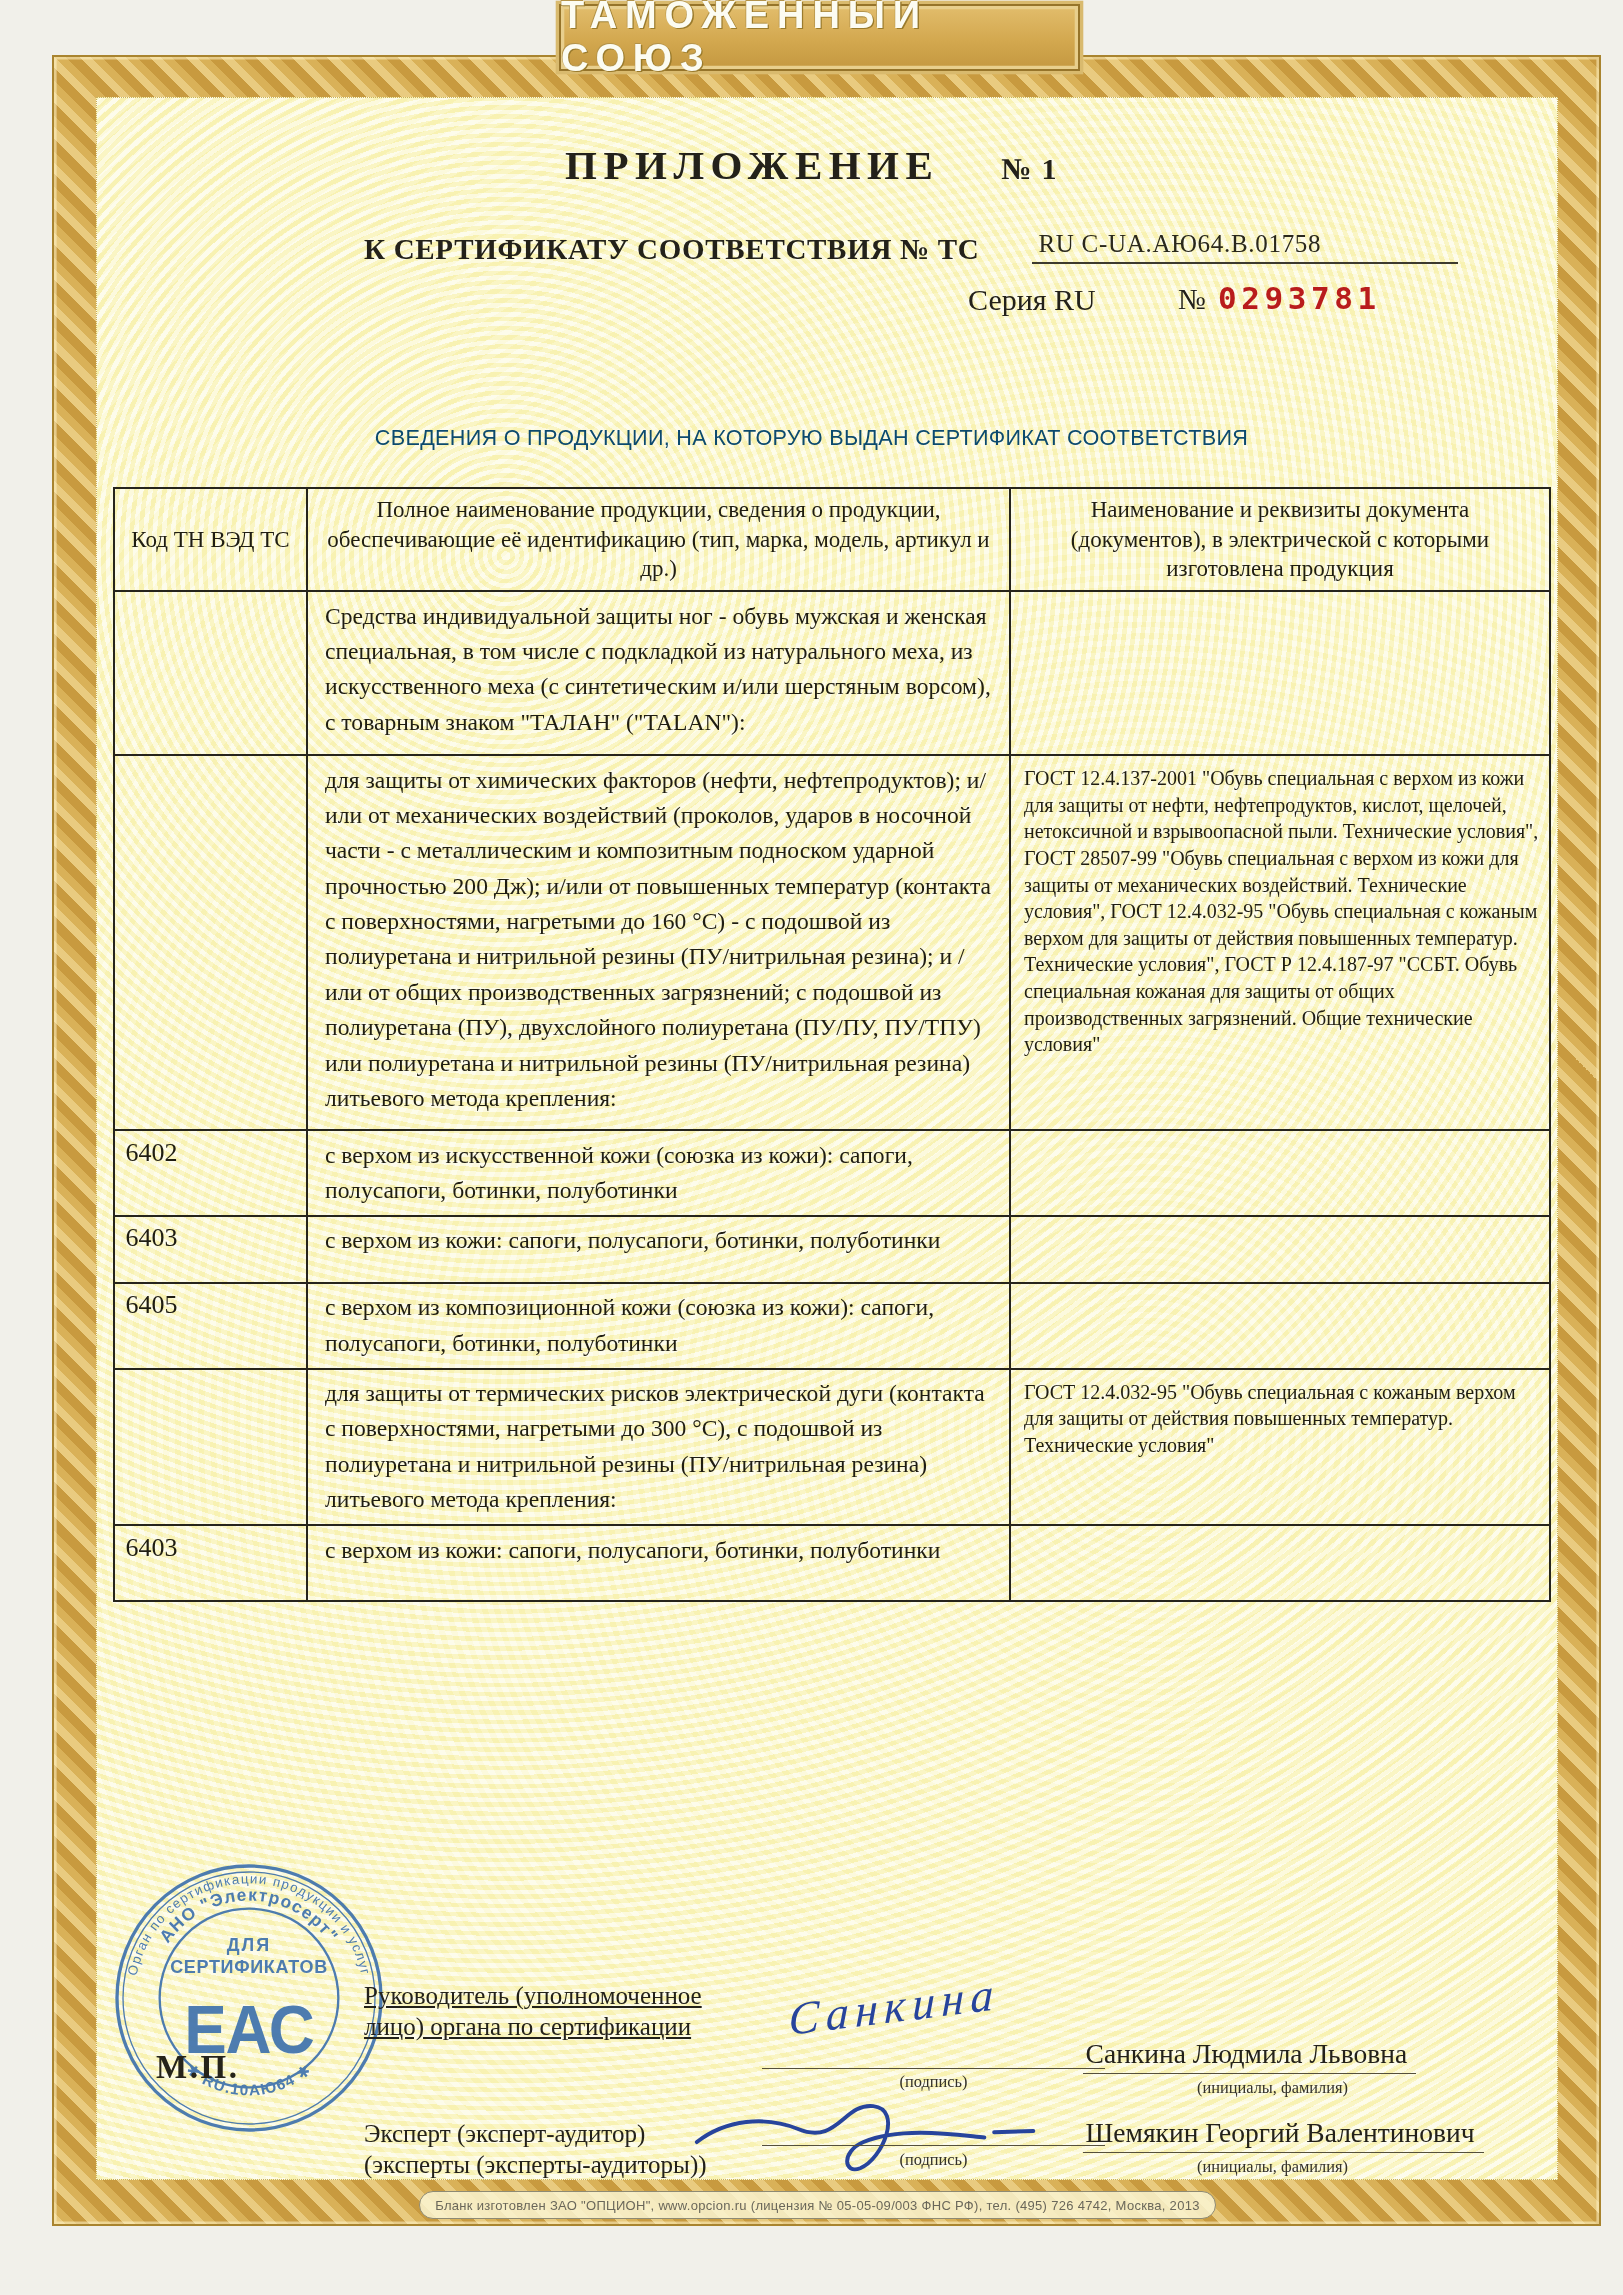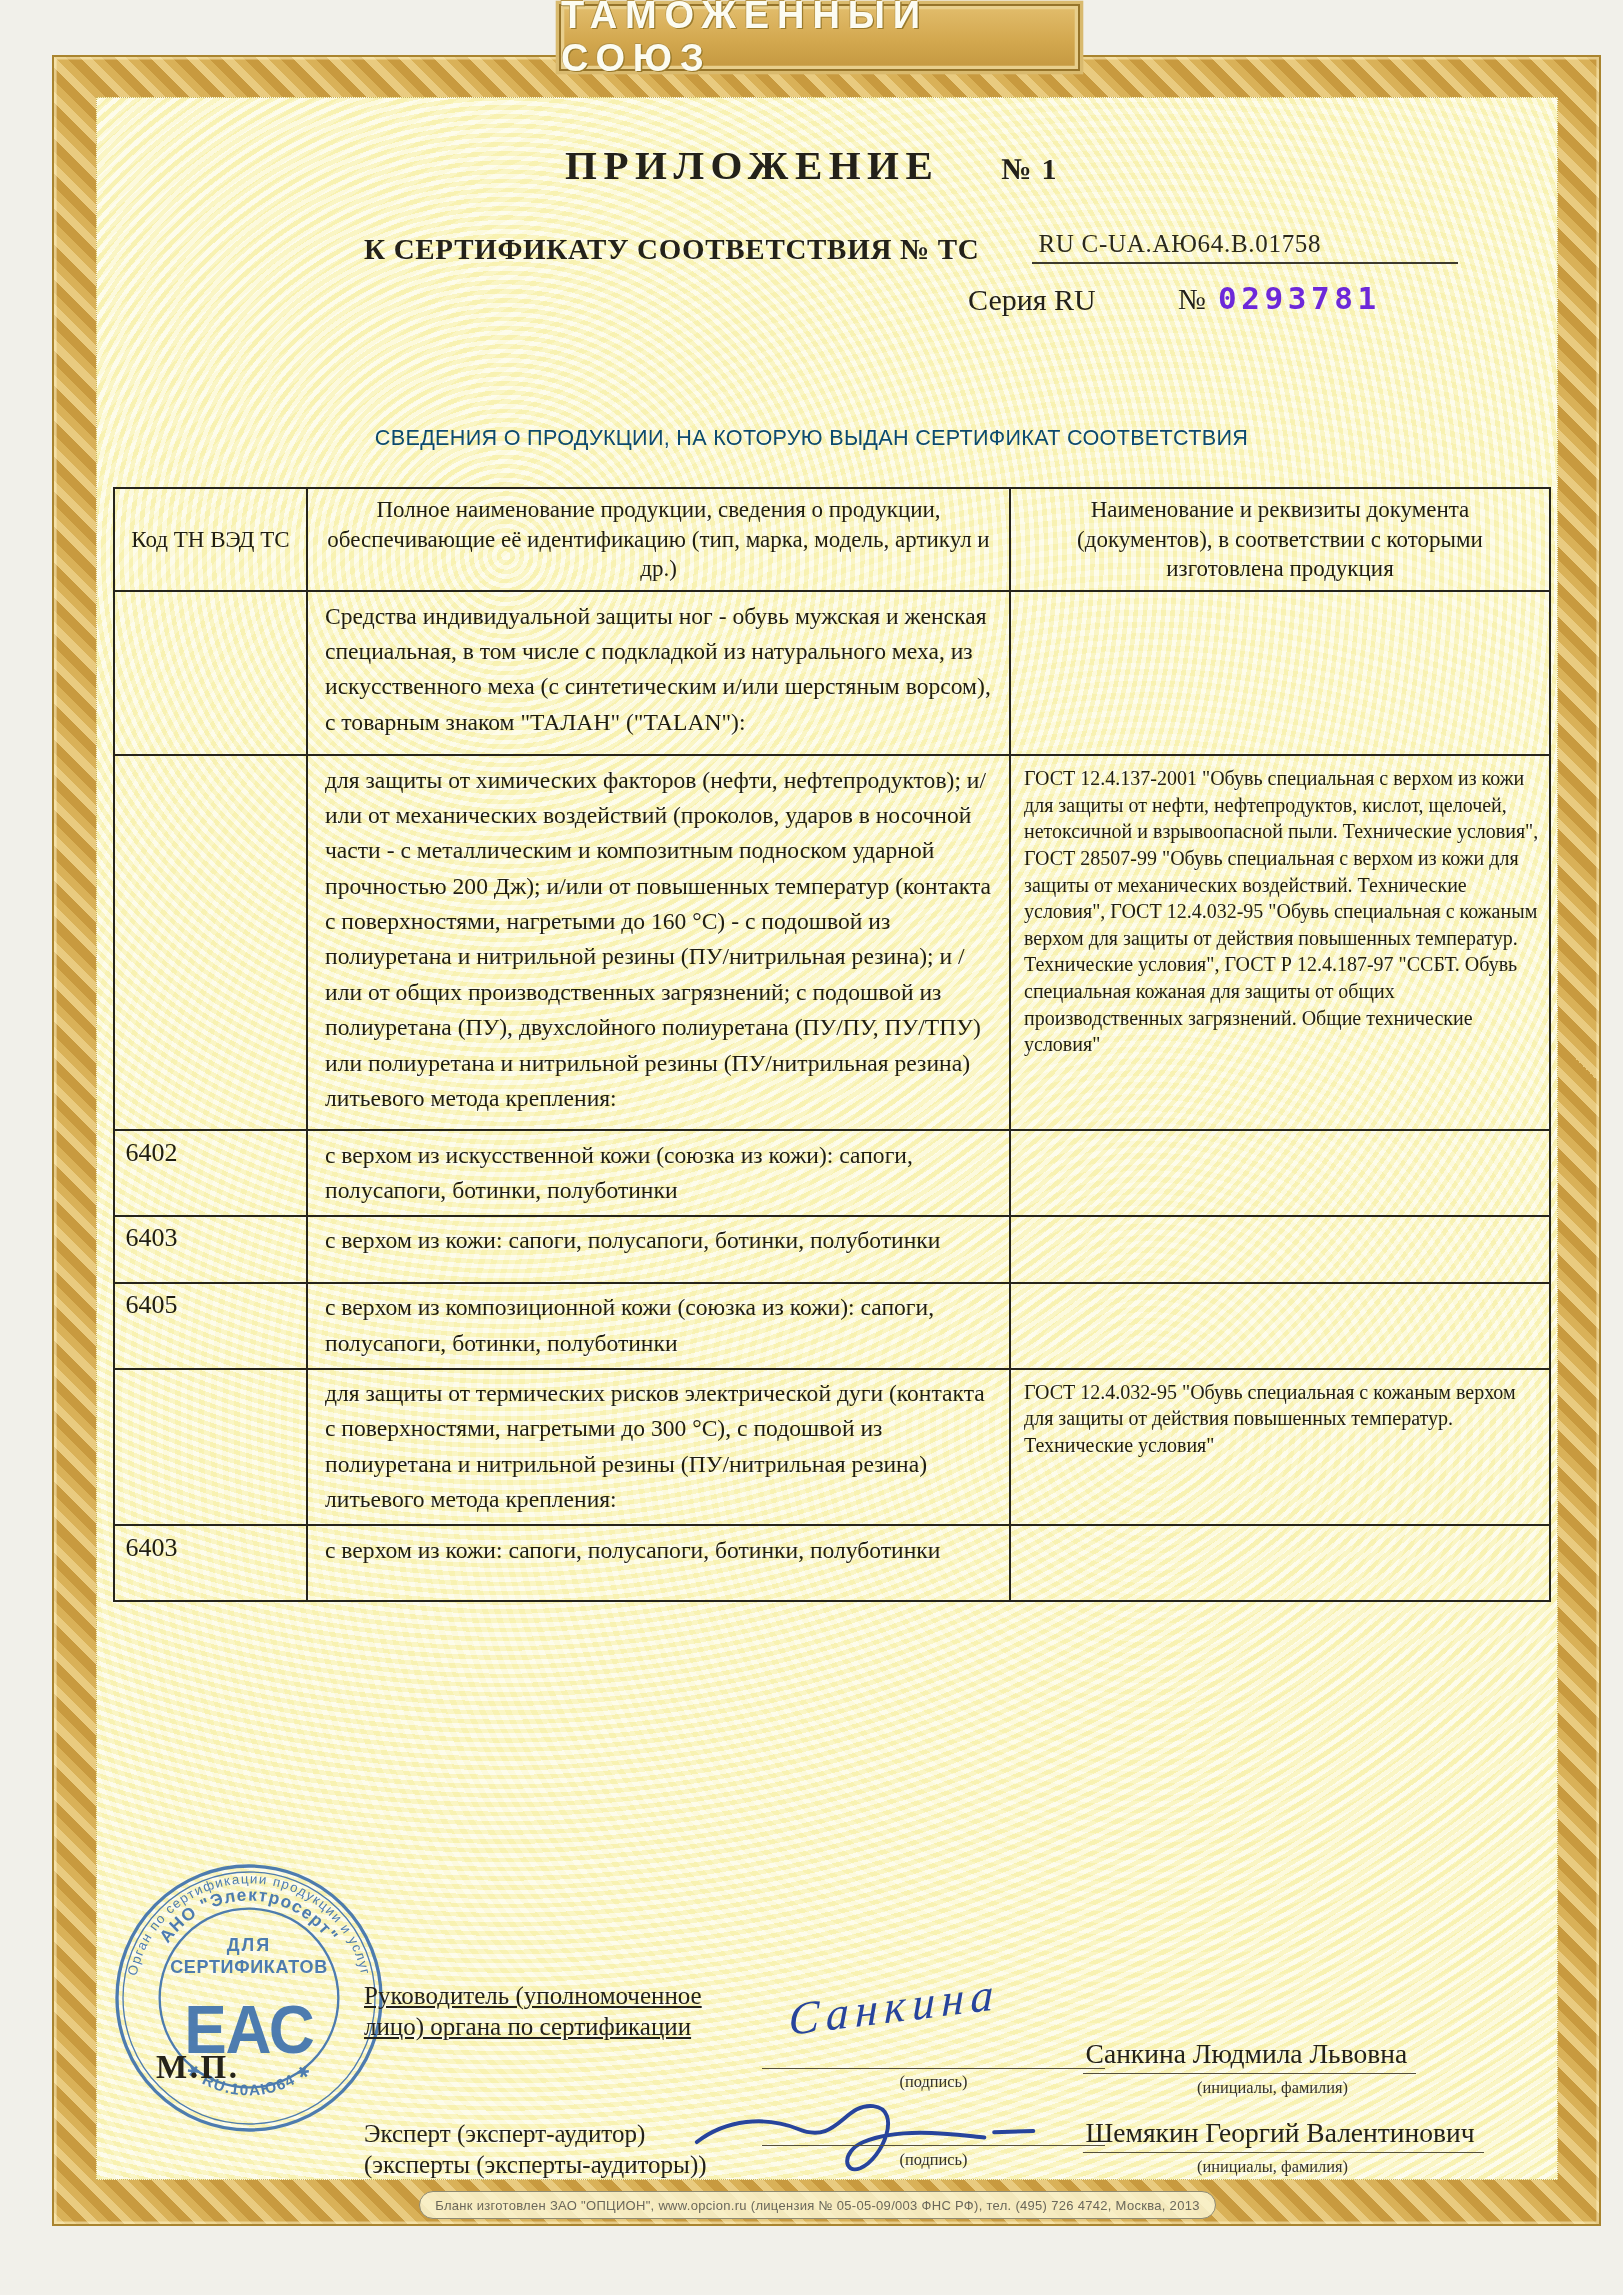--- a/index.html
+++ b/index.html
@@ -36,21 +36,21 @@
 
   .cert-row{position:absolute;left:364px;top:233px;color:#23211a;}
   .cert-row .lbl{font-size:29px;font-weight:bold;letter-spacing:0.7px;}
   .cert-no{position:absolute;left:1032px;top:230px;width:419px;border-bottom:2px solid #3c3a2e;
     font-size:25px;color:#2a281c;padding:0 0 3.9px 6.5px;letter-spacing:0.7px;}
 
   .series-row{position:absolute;left:0;top:283px;width:1623px;color:#23211a;}
   .series-lbl{position:absolute;left:968px;font-size:30px;}
   .series-sign{position:absolute;left:1178px;font-size:29px;}
   .series-no{position:absolute;left:1218px;top:-2.6px;font-family:"DejaVu Sans Mono",monospace;
-    font-weight:bold;font-size:31px;letter-spacing:4.6px;color:#6d28d9;}
+    font-weight:bold;font-size:31px;letter-spacing:4.6px;color:#b91c1c;}
 
   .section-title{position:absolute;left:0;top:425px;width:1623px;text-align:center;
     font-family:"Liberation Sans","DejaVu Sans",sans-serif;font-size:21.6px;color:#0c4a6e;letter-spacing:0.3px;}
 
   
   .ctable{position:absolute;left:113px;top:487px;width:1434px;border:2px solid #26241c;color:#1f1d12;}
   .tr{display:grid;grid-template-columns:191px 703px 540px;border-top:2px solid #26241c;}
   .tr:first-child{border-top:none;}
   .td{border-left:2px solid #26241c;box-sizing:border-box;}
   .td:first-child{border-left:none;}
@@ -118,21 +118,21 @@
       <span class="series-sign">№</span>
       <span class="series-no">0293781</span>
     </div>
 
     <div class="section-title">СВЕДЕНИЯ О ПРОДУКЦИИ, НА КОТОРУЮ ВЫДАН СЕРТИФИКАТ СООТВЕТСТВИЯ</div>
 
     <div class="ctable">
       <div class="tr" style="min-height:101px">
         <div class="td th">Код ТН ВЭД ТС</div>
         <div class="td th">Полное наименование продукции, сведения о продукции, обеспечивающие её идентификацию (тип, марка, модель, артикул и др.)</div>
-        <div class="td th">Наименование и реквизиты документа (документов), в соответствии с которыми изготовлена продукция</div>
+        <div class="td th">Наименование и реквизиты документа (документов), в электрической с которыми изготовлена продукция</div>
       </div>
       <div class="tr" style="min-height:162px">
         <div class="td code"></div>
         <div class="td name">Средства индивидуальной защиты ног - обувь мужская и женская специальная, в том числе с подкладкой из натурального меха, из искусственного меха (с синтетическим и/или шерстяным ворсом), с товарным знаком "ТАЛАН" ("TALAN"):</div>
         <div class="td doc"></div>
       </div>
       <div class="tr" style="min-height:373px">
         <div class="td code"></div>
         <div class="td name">для защиты от химических факторов (нефти, нефтепродуктов); и/или от механических воздействий (проколов, ударов в носочной части - с металлическим и композитным подноском ударной прочностью 200 Дж); и/или от повышенных температур (контакта с поверхностями, нагретыми до 160 °С) - с подошвой из полиуретана и нитрильной резины (ПУ/нитрильная резина); и /или от общих производственных загрязнений; с подошвой из полиуретана (ПУ), двухслойного полиуретана (ПУ/ПУ, ПУ/ТПУ) или полиуретана и нитрильной резины (ПУ/нитрильная резина) литьевого метода крепления:</div>
         <div class="td doc">ГОСТ 12.4.137-2001 "Обувь специальная с верхом из кожи для защиты от нефти, нефтепродуктов, кислот, щелочей, нетоксичной и взрывоопасной пыли. Технические условия", ГОСТ 28507-99 "Обувь специальная с верхом из кожи для защиты от механических воздействий. Технические условия", ГОСТ 12.4.032-95 "Обувь специальная с кожаным верхом для защиты от действия повышенных температур. Технические условия", ГОСТ Р 12.4.187-97 "ССБТ. Обувь специальная кожаная для защиты от общих производственных загрязнений. Общие технические условия"</div>

